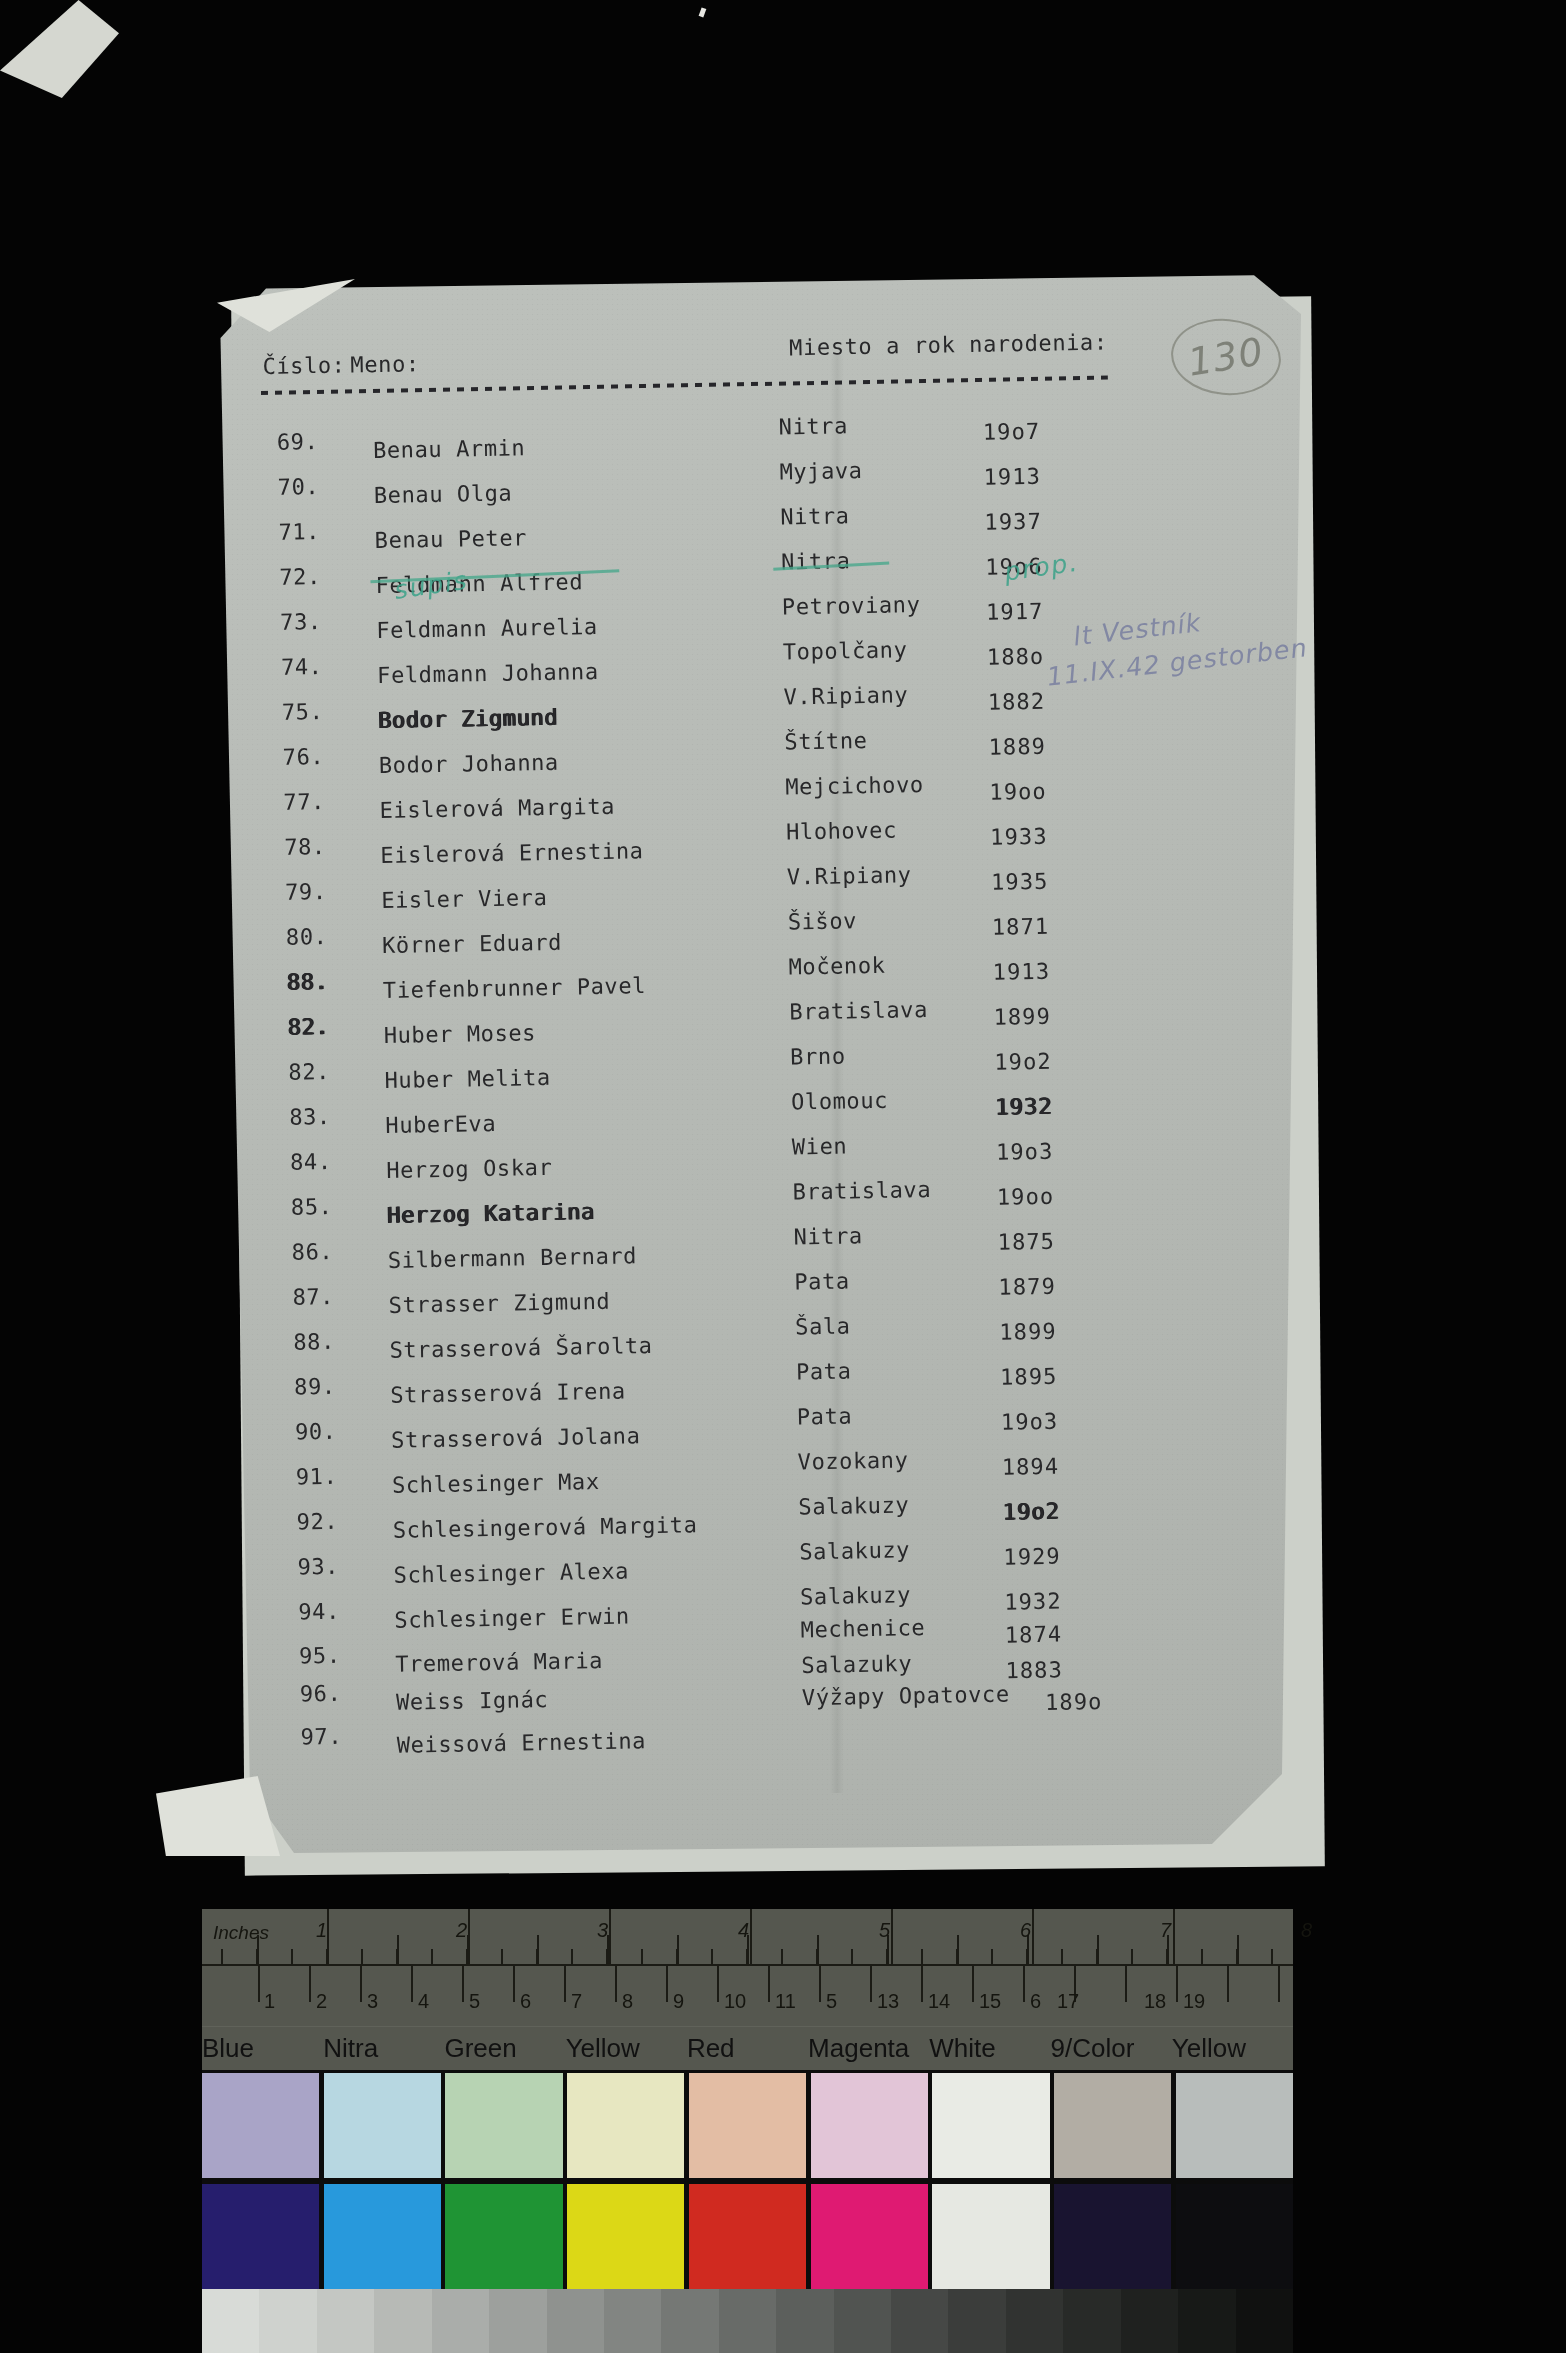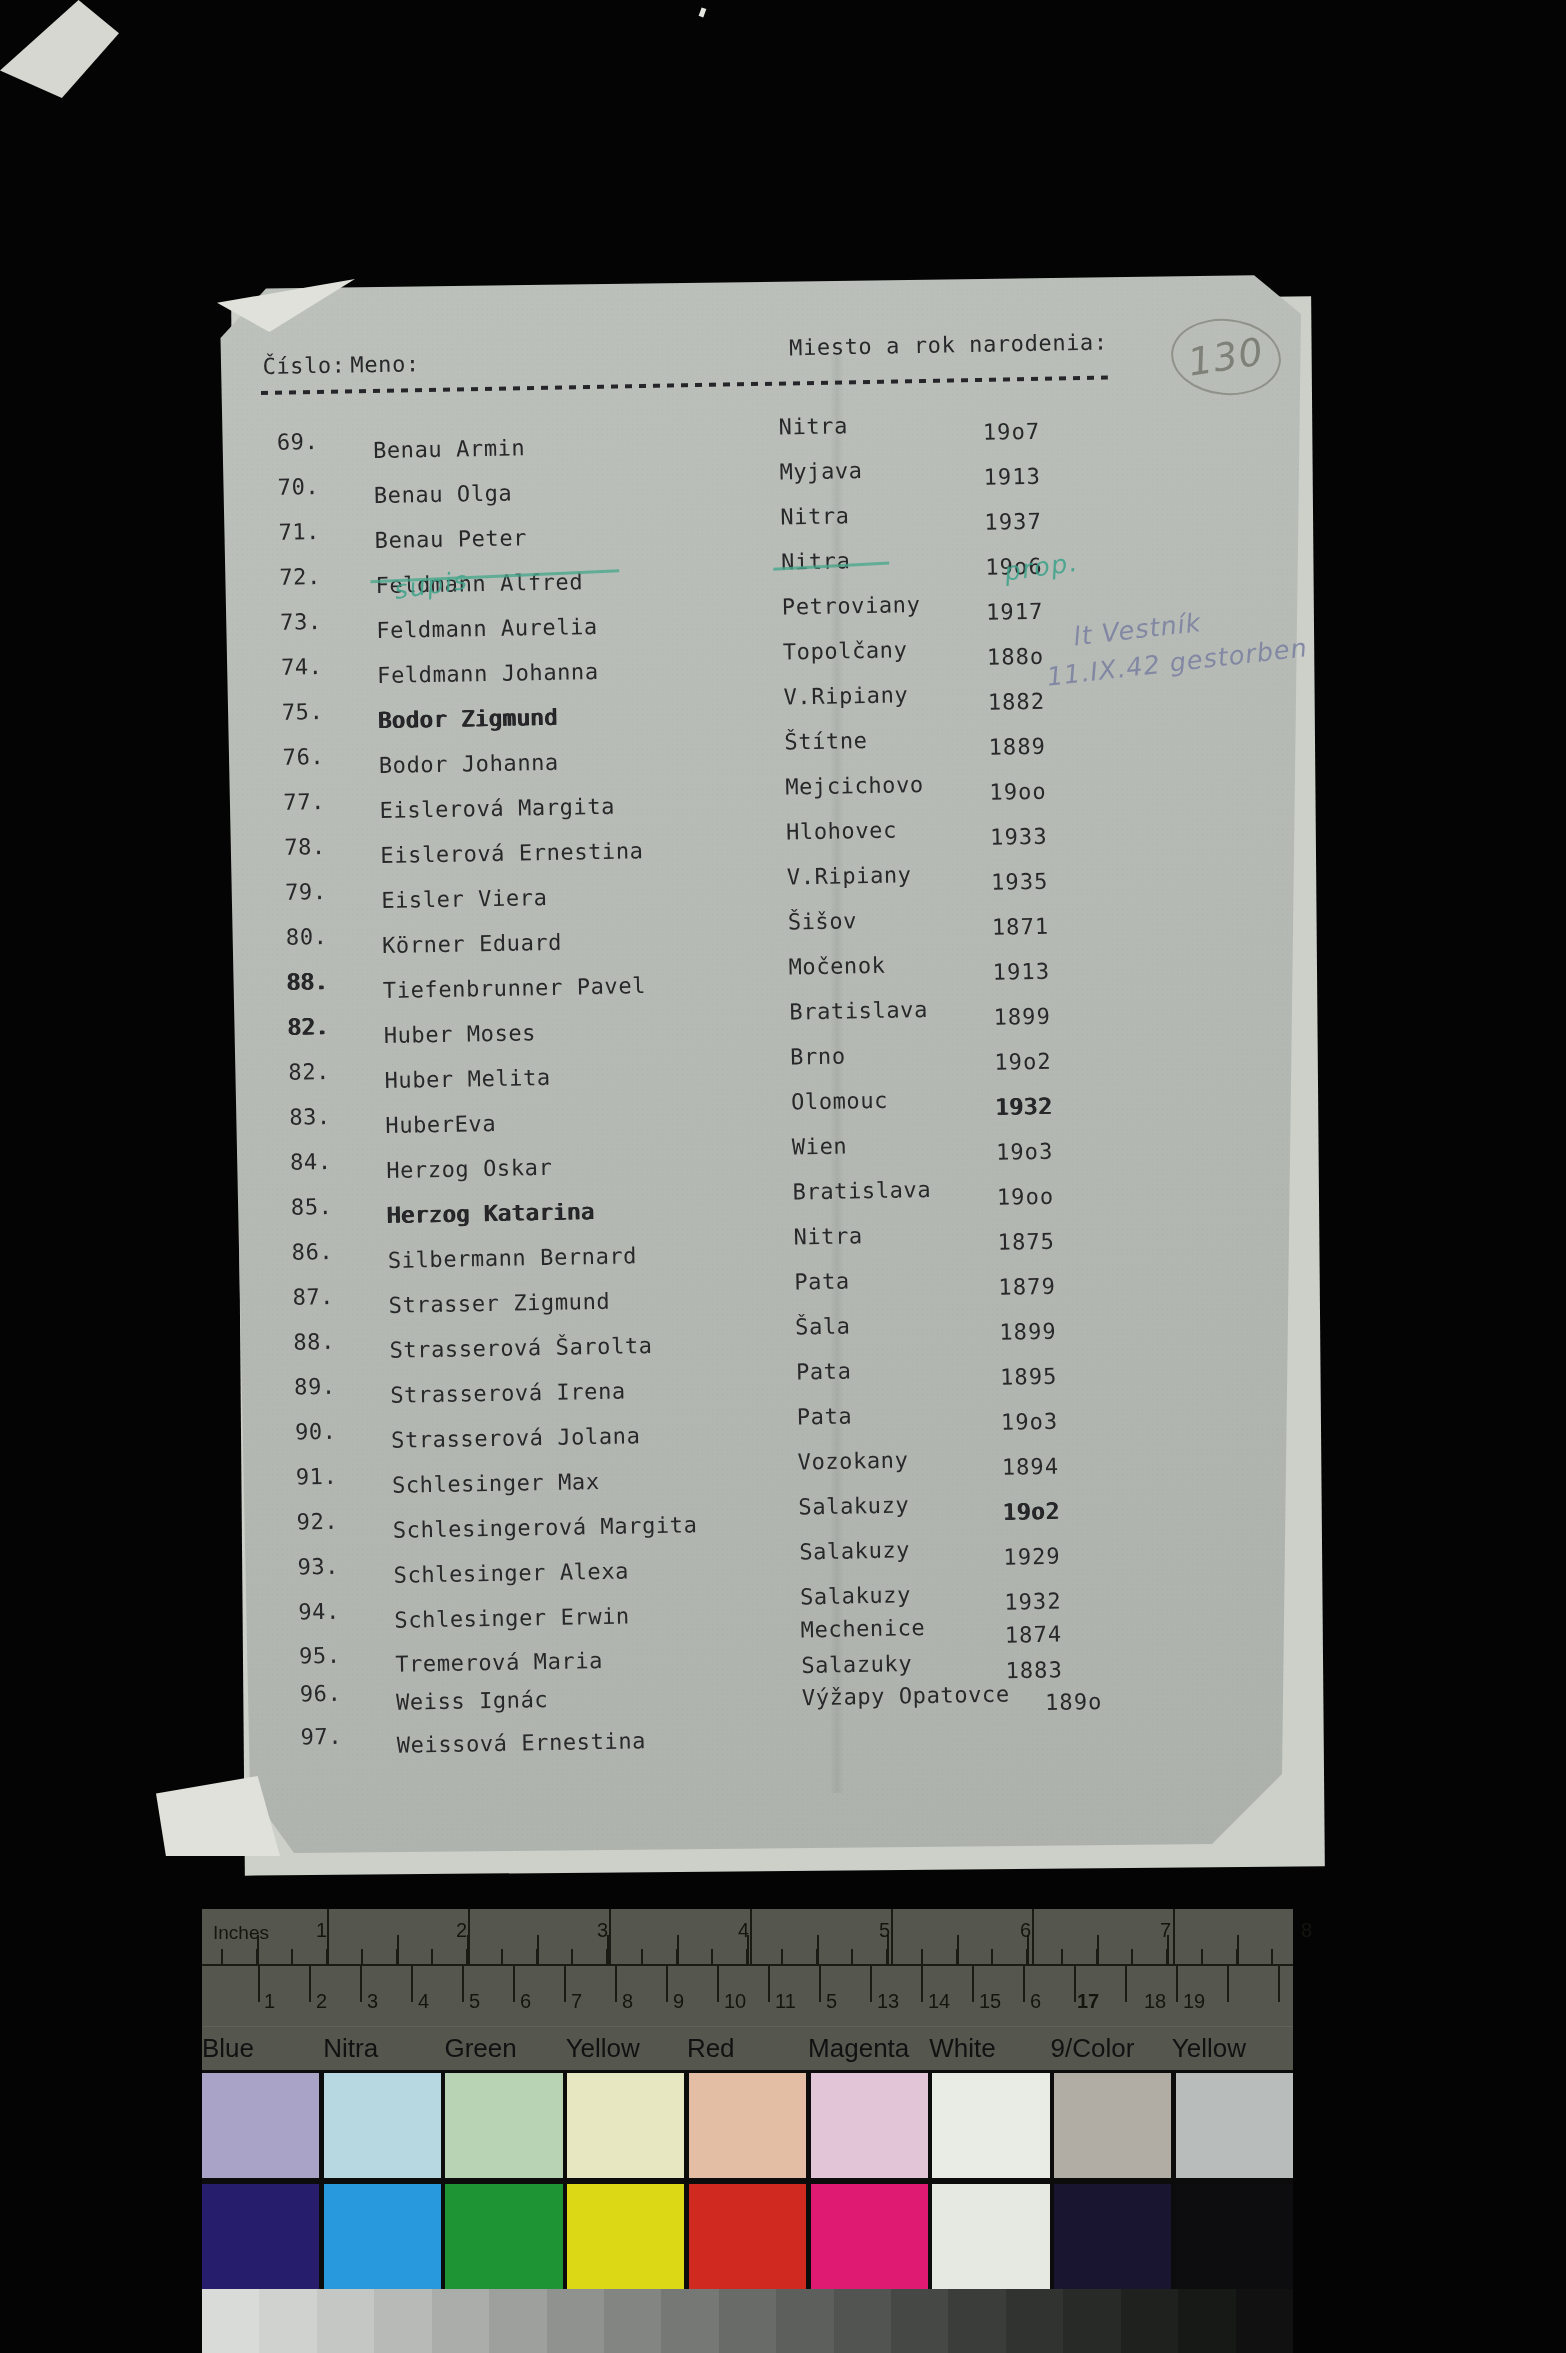--- a/index.html
+++ b/index.html
@@ -80,21 +80,21 @@
         display:flex;align-items:center;justify-content:center;background:transparent;}
   .circle130 span{font-family:"DejaVu Sans",sans-serif;font-style:italic;font-size:38px;
         color:#7e8178;transform:rotate(-14deg);letter-spacing:1.1px;}
   .pencilnote{position:absolute;left:1044px;top:607px;transform:rotate(-6.5deg);
         font-size:25.4px;line-height:1.45;letter-spacing:1.1px;opacity:.9;white-space:nowrap;}
   .pencilnote .l1{margin-left:31px;display:block;}
 
   
   .colorbar{position:absolute;left:202px;top:1909px;width:1091px;}
   .panel{background:#55574f;position:relative;}
-  .ruler-in{height:55px;border-bottom:2.2px solid #1b1b15;position:relative;}
+  .ruler-in{height:55px;border-bottom:2.2px solid #1b1b15;position:relative;font-style:italic;}
   .ruler-in .lbl{position:absolute;left:11px;top:13.3px;font-family:"Liberation Sans",sans-serif;
         font-size:19px;color:#15150f;}
   .t-major,.t-half,.t-quarter,.t-cm{position:absolute;right:0;}
   .t-major{left:125px;top:0;bottom:0;
         background:repeating-linear-gradient(90deg,#1b1b15 0 2.2px,transparent 2.2px 141px);}
   .t-half{left:55px;bottom:0;height:52%;
         background:repeating-linear-gradient(90deg,#1b1b15 0 1.7px,transparent 1.7px 70px);}
   .t-quarter{left:19.4px;bottom:0;height:28%;
         background:repeating-linear-gradient(90deg,#1b1b15 0 1.7px,transparent 1.7px 35px);}
   .num{position:absolute;font-family:"Liberation Sans",sans-serif;font-size:20px;color:#15150f;}
@@ -442,21 +442,21 @@
           <span class="num cm-num" style="left: 369px;">7</span>
           <span class="num cm-num" style="left: 420px;">8</span>
           <span class="num cm-num" style="left: 471px;">9</span>
           <span class="num cm-num" style="left: 522px; text-align: right;">10</span>
           <span class="num cm-num" style="left: 573px;">11</span>
           <span class="num cm-num" style="left: 624px;">5</span>
           <span class="num cm-num" style="left: 675px;">13</span>
           <span class="num cm-num" style="left: 726px;">14</span>
           <span class="num cm-num" style="left: 777px;">15</span>
           <span class="num cm-num" style="left: 828px;">6</span>
-          <span class="num cm-num" style="left: 875px; font-weight: bold;">17</span>
+          <span class="num cm-num" style="left: 855px;">17</span>
           <span class="num cm-num" style="left: 942px;">18</span>
           <span class="num cm-num" style="left: 981px;">19</span>
       </div>
       <div class="labels">
         <span class="label">Blue</span>
           <span class="label">Nitra</span>
           <span class="label">Green</span>
           <span class="label">Yellow</span>
           <span class="label">Red</span>
           <span class="label">Magenta</span>

